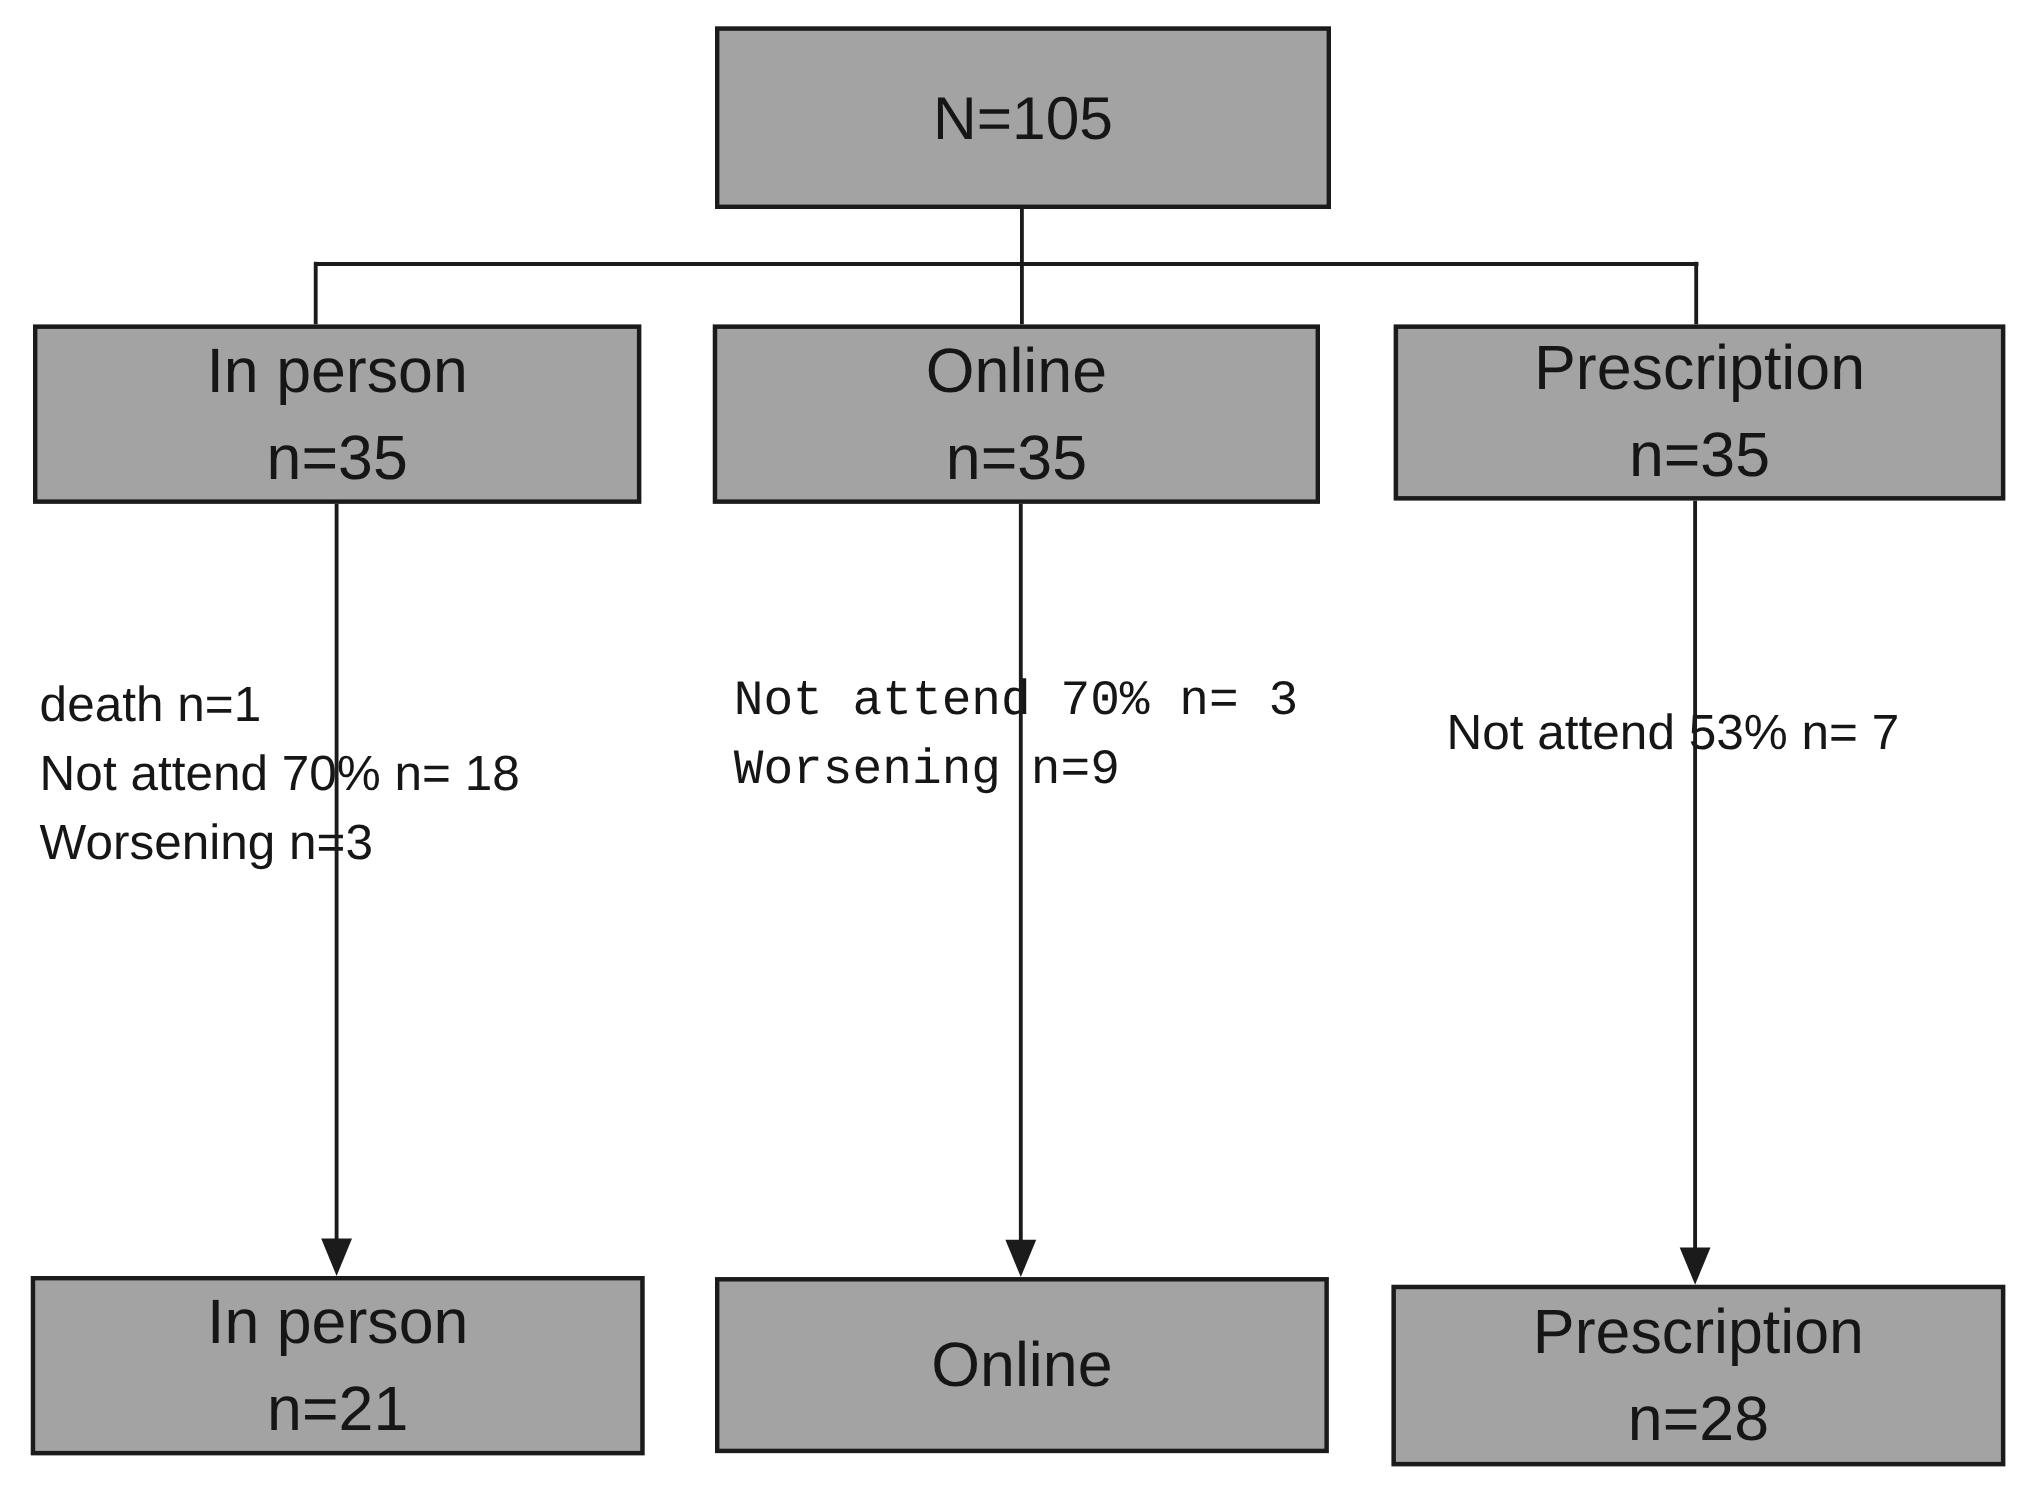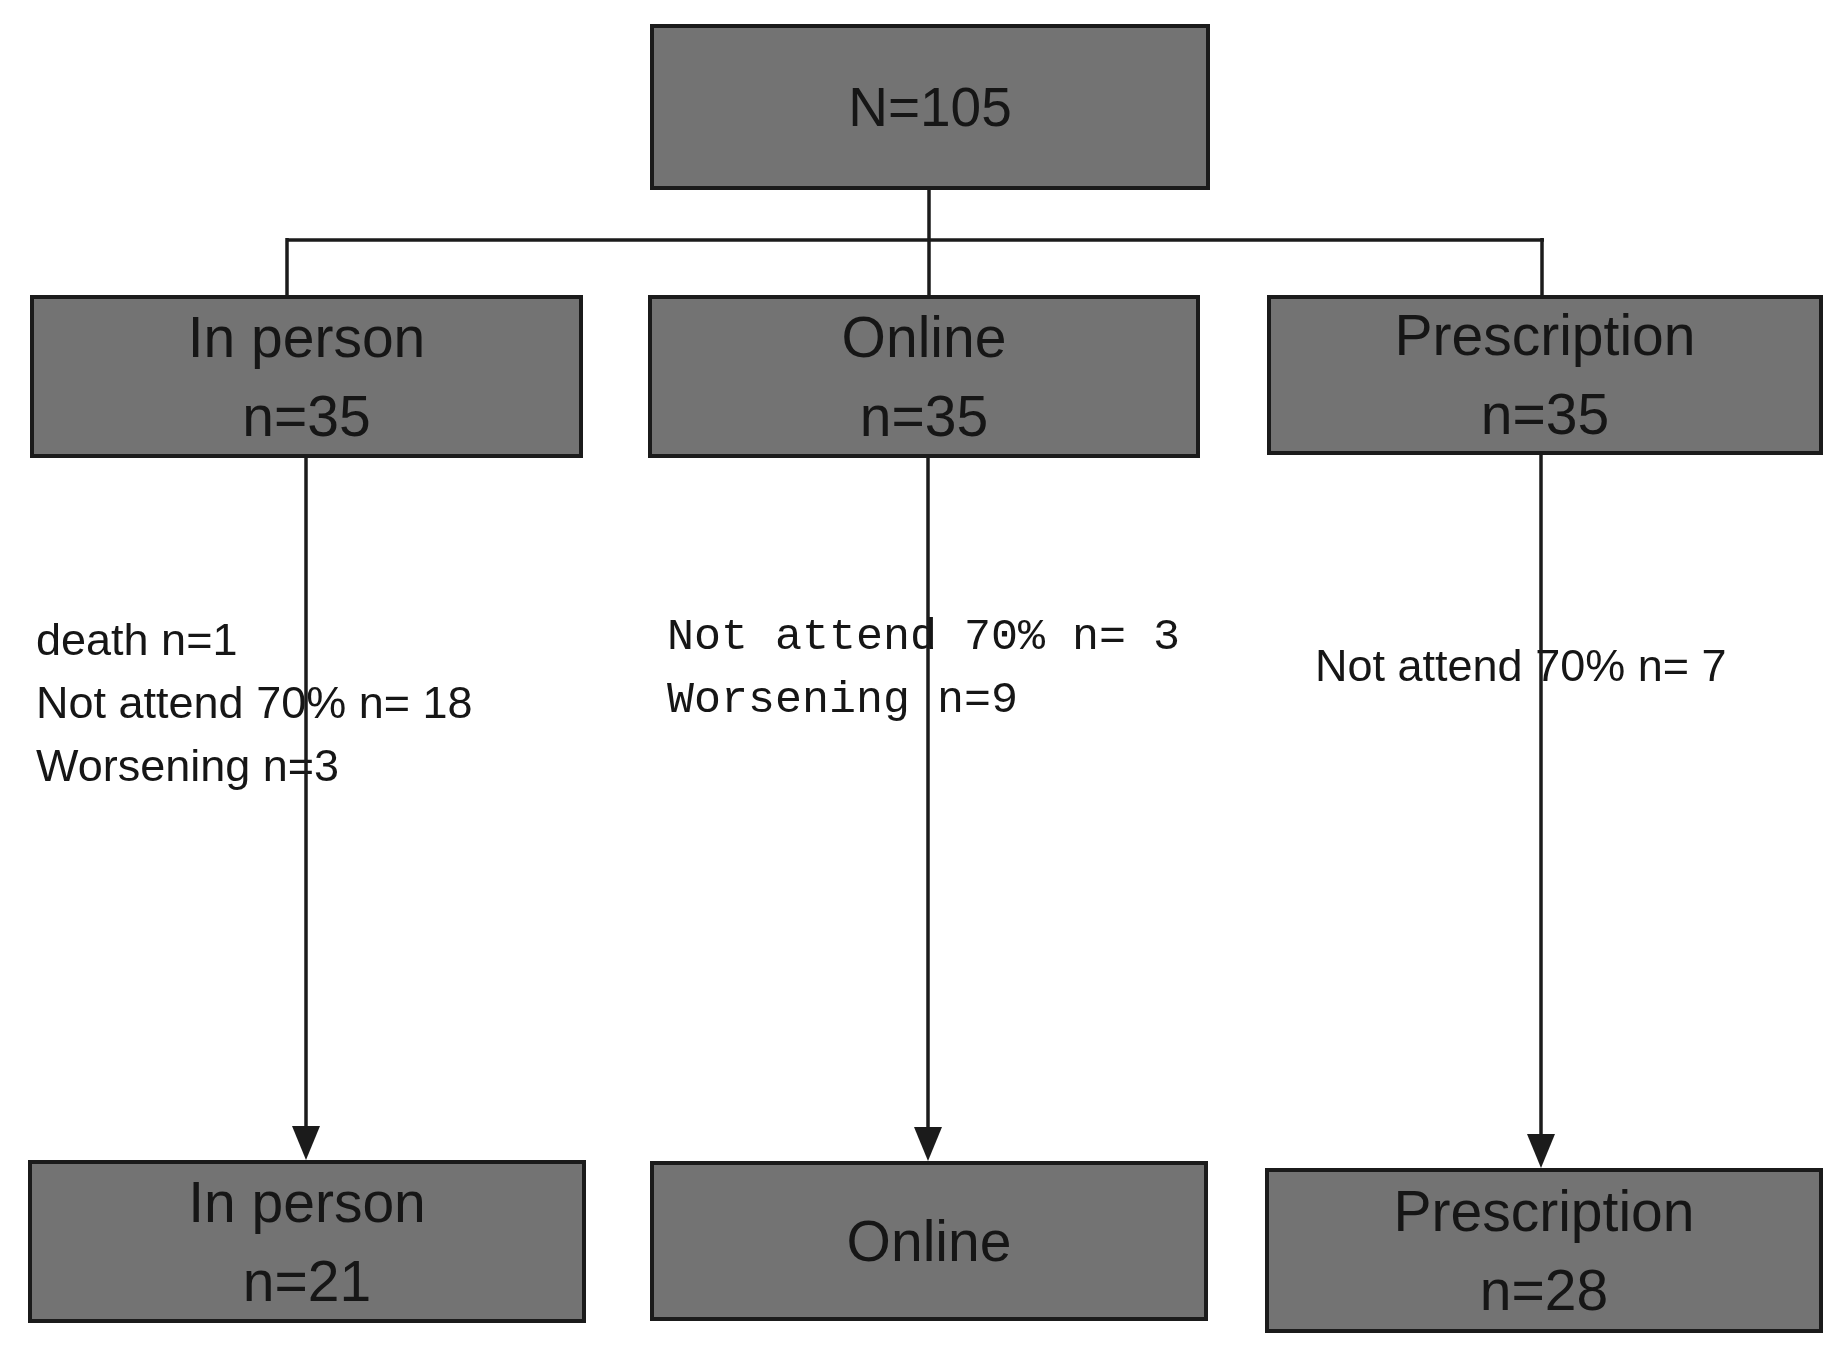--- a/index.html
+++ b/index.html
@@ -19,21 +19,21 @@
   .connectors {
     position: absolute;
     left: 0;
     top: 0;
     z-index: 2;
   }
   .node {
     position: absolute;
     box-sizing: border-box;
     border: 4px solid #1b1b1b;
-    background: #737373;
+    background: #a3a3a3;
     display: flex;
     flex-direction: column;
     align-items: center;
     justify-content: center;
     text-align: center;
     z-index: 3;
   }
   .node .bl {
     font-size: 57px;
     line-height: 79px;
@@ -105,21 +105,21 @@
   <div class="note" id="note-0">
     <div>death n=1</div>
     <div>Not attend 70% n= 18</div>
     <div>Worsening n=3</div>
   </div>
   <div class="note" id="note-1">
     <div>Not attend 70% n= 3</div>
     <div>Worsening n=9</div>
   </div>
   <div class="note" id="note-2">
-    <div>Not attend 70% n= 7</div>
+    <div>Not attend 53% n= 7</div>
   </div>
 
   <div class="node" id="box-final-0">
     <div class="bl">In person</div>
     <div class="bl">n=21</div>
   </div>
   <div class="node" id="box-final-1">
     <div class="bl">Online</div>
   </div>
   <div class="node" id="box-final-2">

